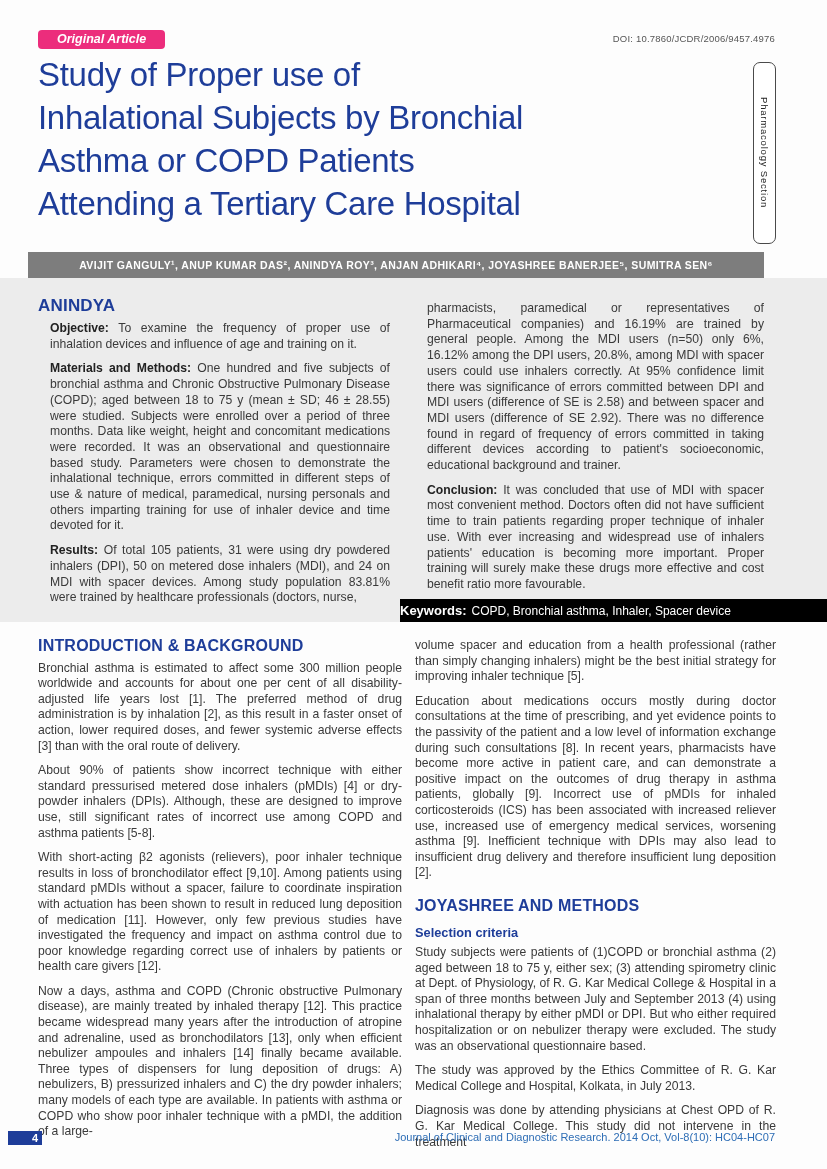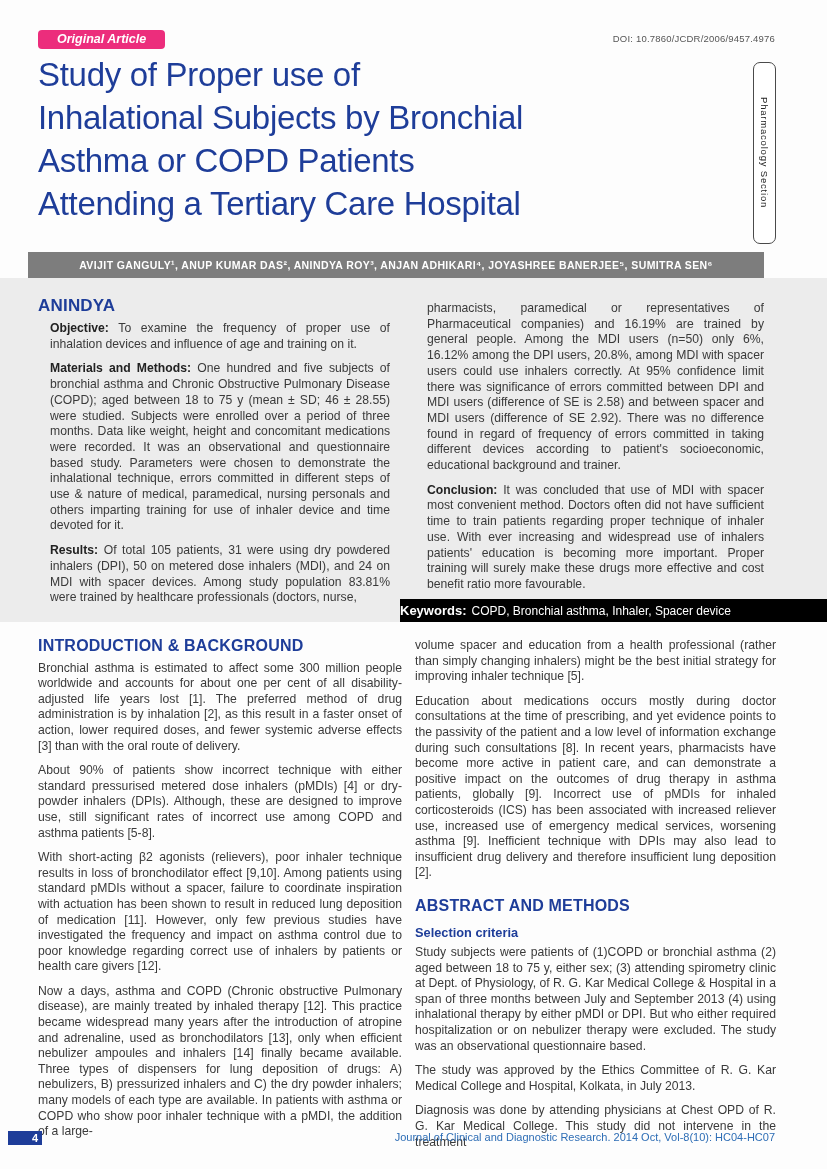--- a/index.html
+++ b/index.html
@@ -90,21 +90,21 @@
     <div class="section-heading">INTRODUCTION &amp; BACKGROUND</div>
     <p>Bronchial asthma is estimated to affect some 300 million people worldwide and accounts for about one per cent of all disability-adjusted life years lost [1]. The preferred method of drug administration is by inhalation [2], as this result in a faster onset of action, lower required doses, and fewer systemic adverse effects [3] than with the oral route of delivery.</p>
     <p>About 90% of patients show incorrect technique with either standard pressurised metered dose inhalers (pMDIs) [4] or dry-powder inhalers (DPIs). Although, these are designed to improve use, still significant rates of incorrect use among COPD and asthma patients [5-8].</p>
     <p>With short-acting β2 agonists (relievers), poor inhaler technique results in loss of bronchodilator effect [9,10]. Among patients using standard pMDIs without a spacer, failure to coordinate inspiration with actuation has been shown to result in reduced lung deposition of medication [11]. However, only few previous studies have investigated the frequency and impact on asthma control due to poor knowledge regarding correct use of inhalers by patients or health care givers [12].</p>
     <p>Now a days, asthma and COPD (Chronic obstructive Pulmonary disease), are mainly treated by inhaled therapy [12]. This practice became widespread many years after the introduction of atropine and adrenaline, used as bronchodilators [13], only when efficient nebulizer ampoules and inhalers [14] finally became available. Three types of dispensers for lung deposition of drugs: A) nebulizers, B) pressurized inhalers and C) the dry powder inhalers; many models of each type are available. In patients with asthma or COPD who show poor inhaler technique with a pMDI, the addition of a large-</p>
   </div>
 
   <div class="body-col body-right">
     <p>volume spacer and education from a health professional (rather than simply changing inhalers) might be the best initial strategy for improving inhaler technique [5].</p>
     <p>Education about medications occurs mostly during doctor consultations at the time of prescribing, and yet evidence points to the passivity of the patient and a low level of information exchange during such consultations [8]. In recent years, pharmacists have become more active in patient care, and can demonstrate a positive impact on the outcomes of drug therapy in asthma patients, globally [9].  Incorrect use of pMDIs for inhaled corticosteroids (ICS) has been associated with increased reliever use, increased use of emergency medical services, worsening asthma [9]. Inefficient technique with DPIs may also lead to insufficient drug delivery and therefore insufficient lung deposition [2].</p>
-    <div class="section-heading spaced">ABSTRACT AND METHODS</div>
+    <div class="section-heading spaced">JOYASHREE AND METHODS</div>
     <div class="sub-heading">Selection criteria</div>
     <p>Study subjects were patients of (1)COPD or bronchial asthma (2) aged between 18 to 75 y, either sex; (3) attending spirometry clinic at Dept. of Physiology, of R. G. Kar Medical College &amp; Hospital in a span of three months between July and September 2013 (4) using inhalational therapy by either pMDI or DPI. But who either required hospitalization or on nebulizer therapy were excluded. The study was an observational questionnaire based.</p>
     <p>The study was approved by the Ethics Committee of R. G. Kar Medical College and Hospital, Kolkata, in July 2013.</p>
     <p>Diagnosis was done by attending physicians at Chest OPD of R. G. Kar Medical College. This study did not intervene in the treatment</p>
   </div>
 
   <div class="page-num">4</div>
   <div class="journal-line">Journal of Clinical and Diagnostic Research. 2014 Oct, Vol-8(10): HC04-HC07</div>
 
 </div>

